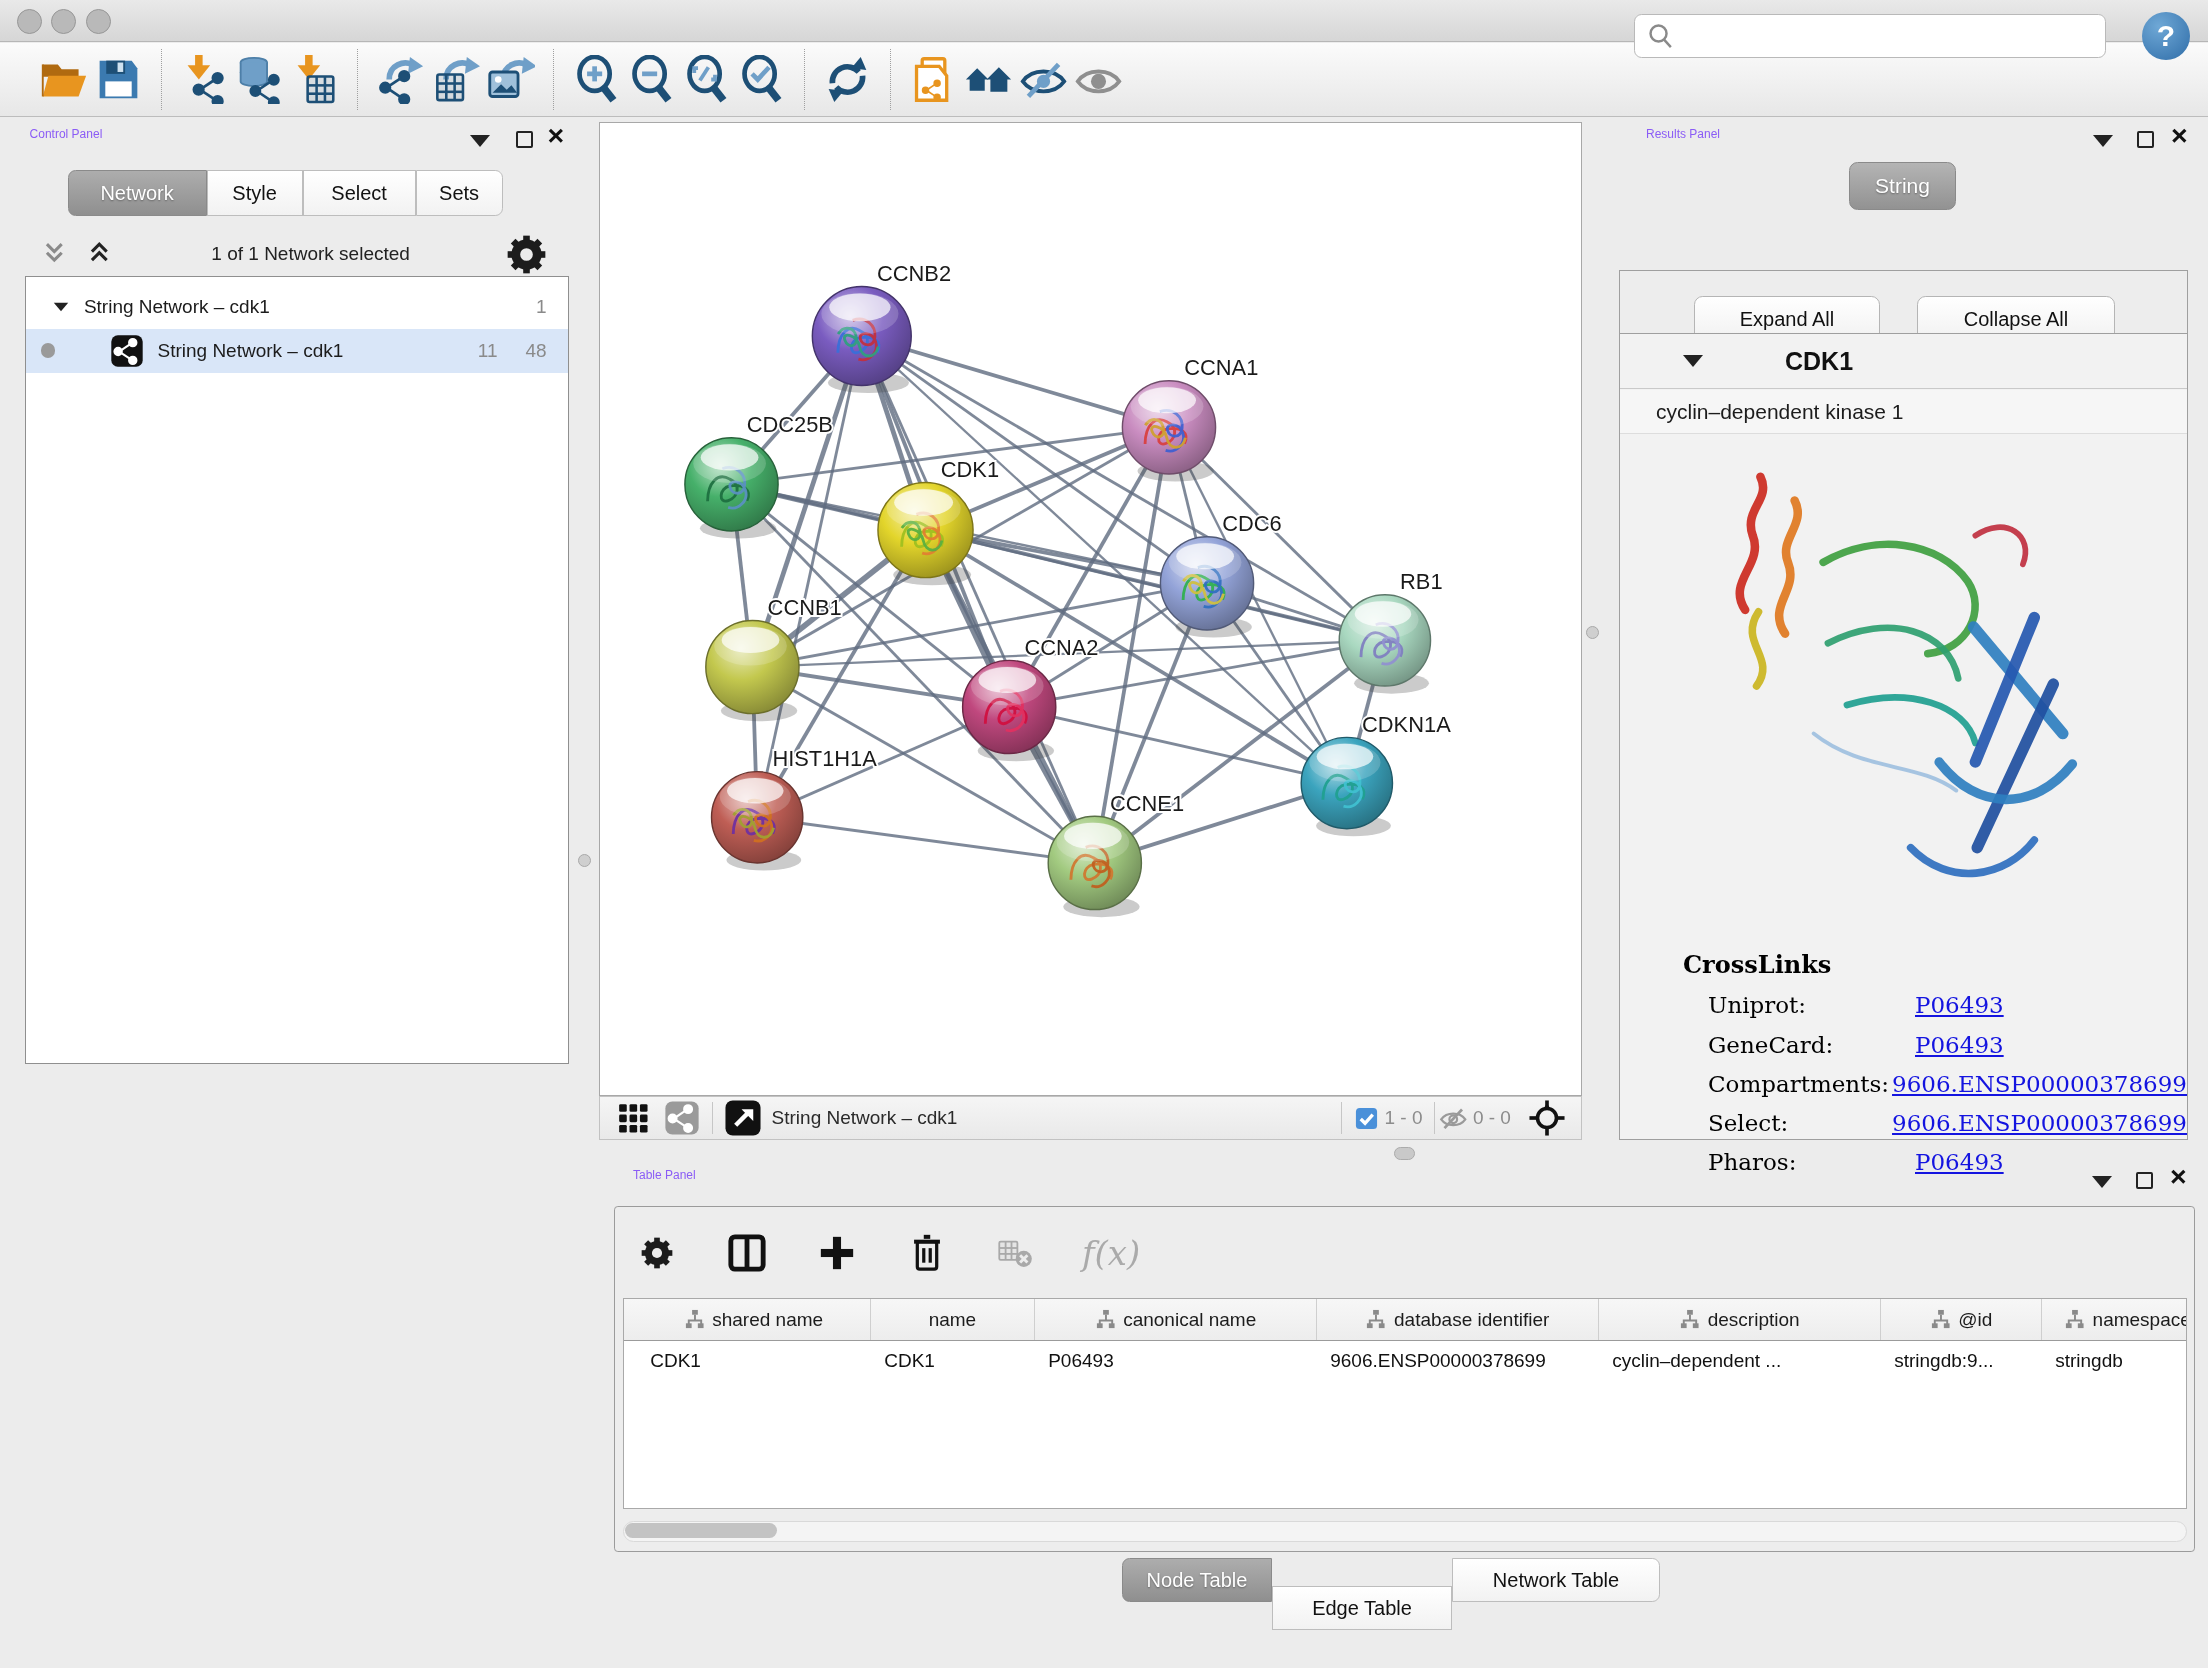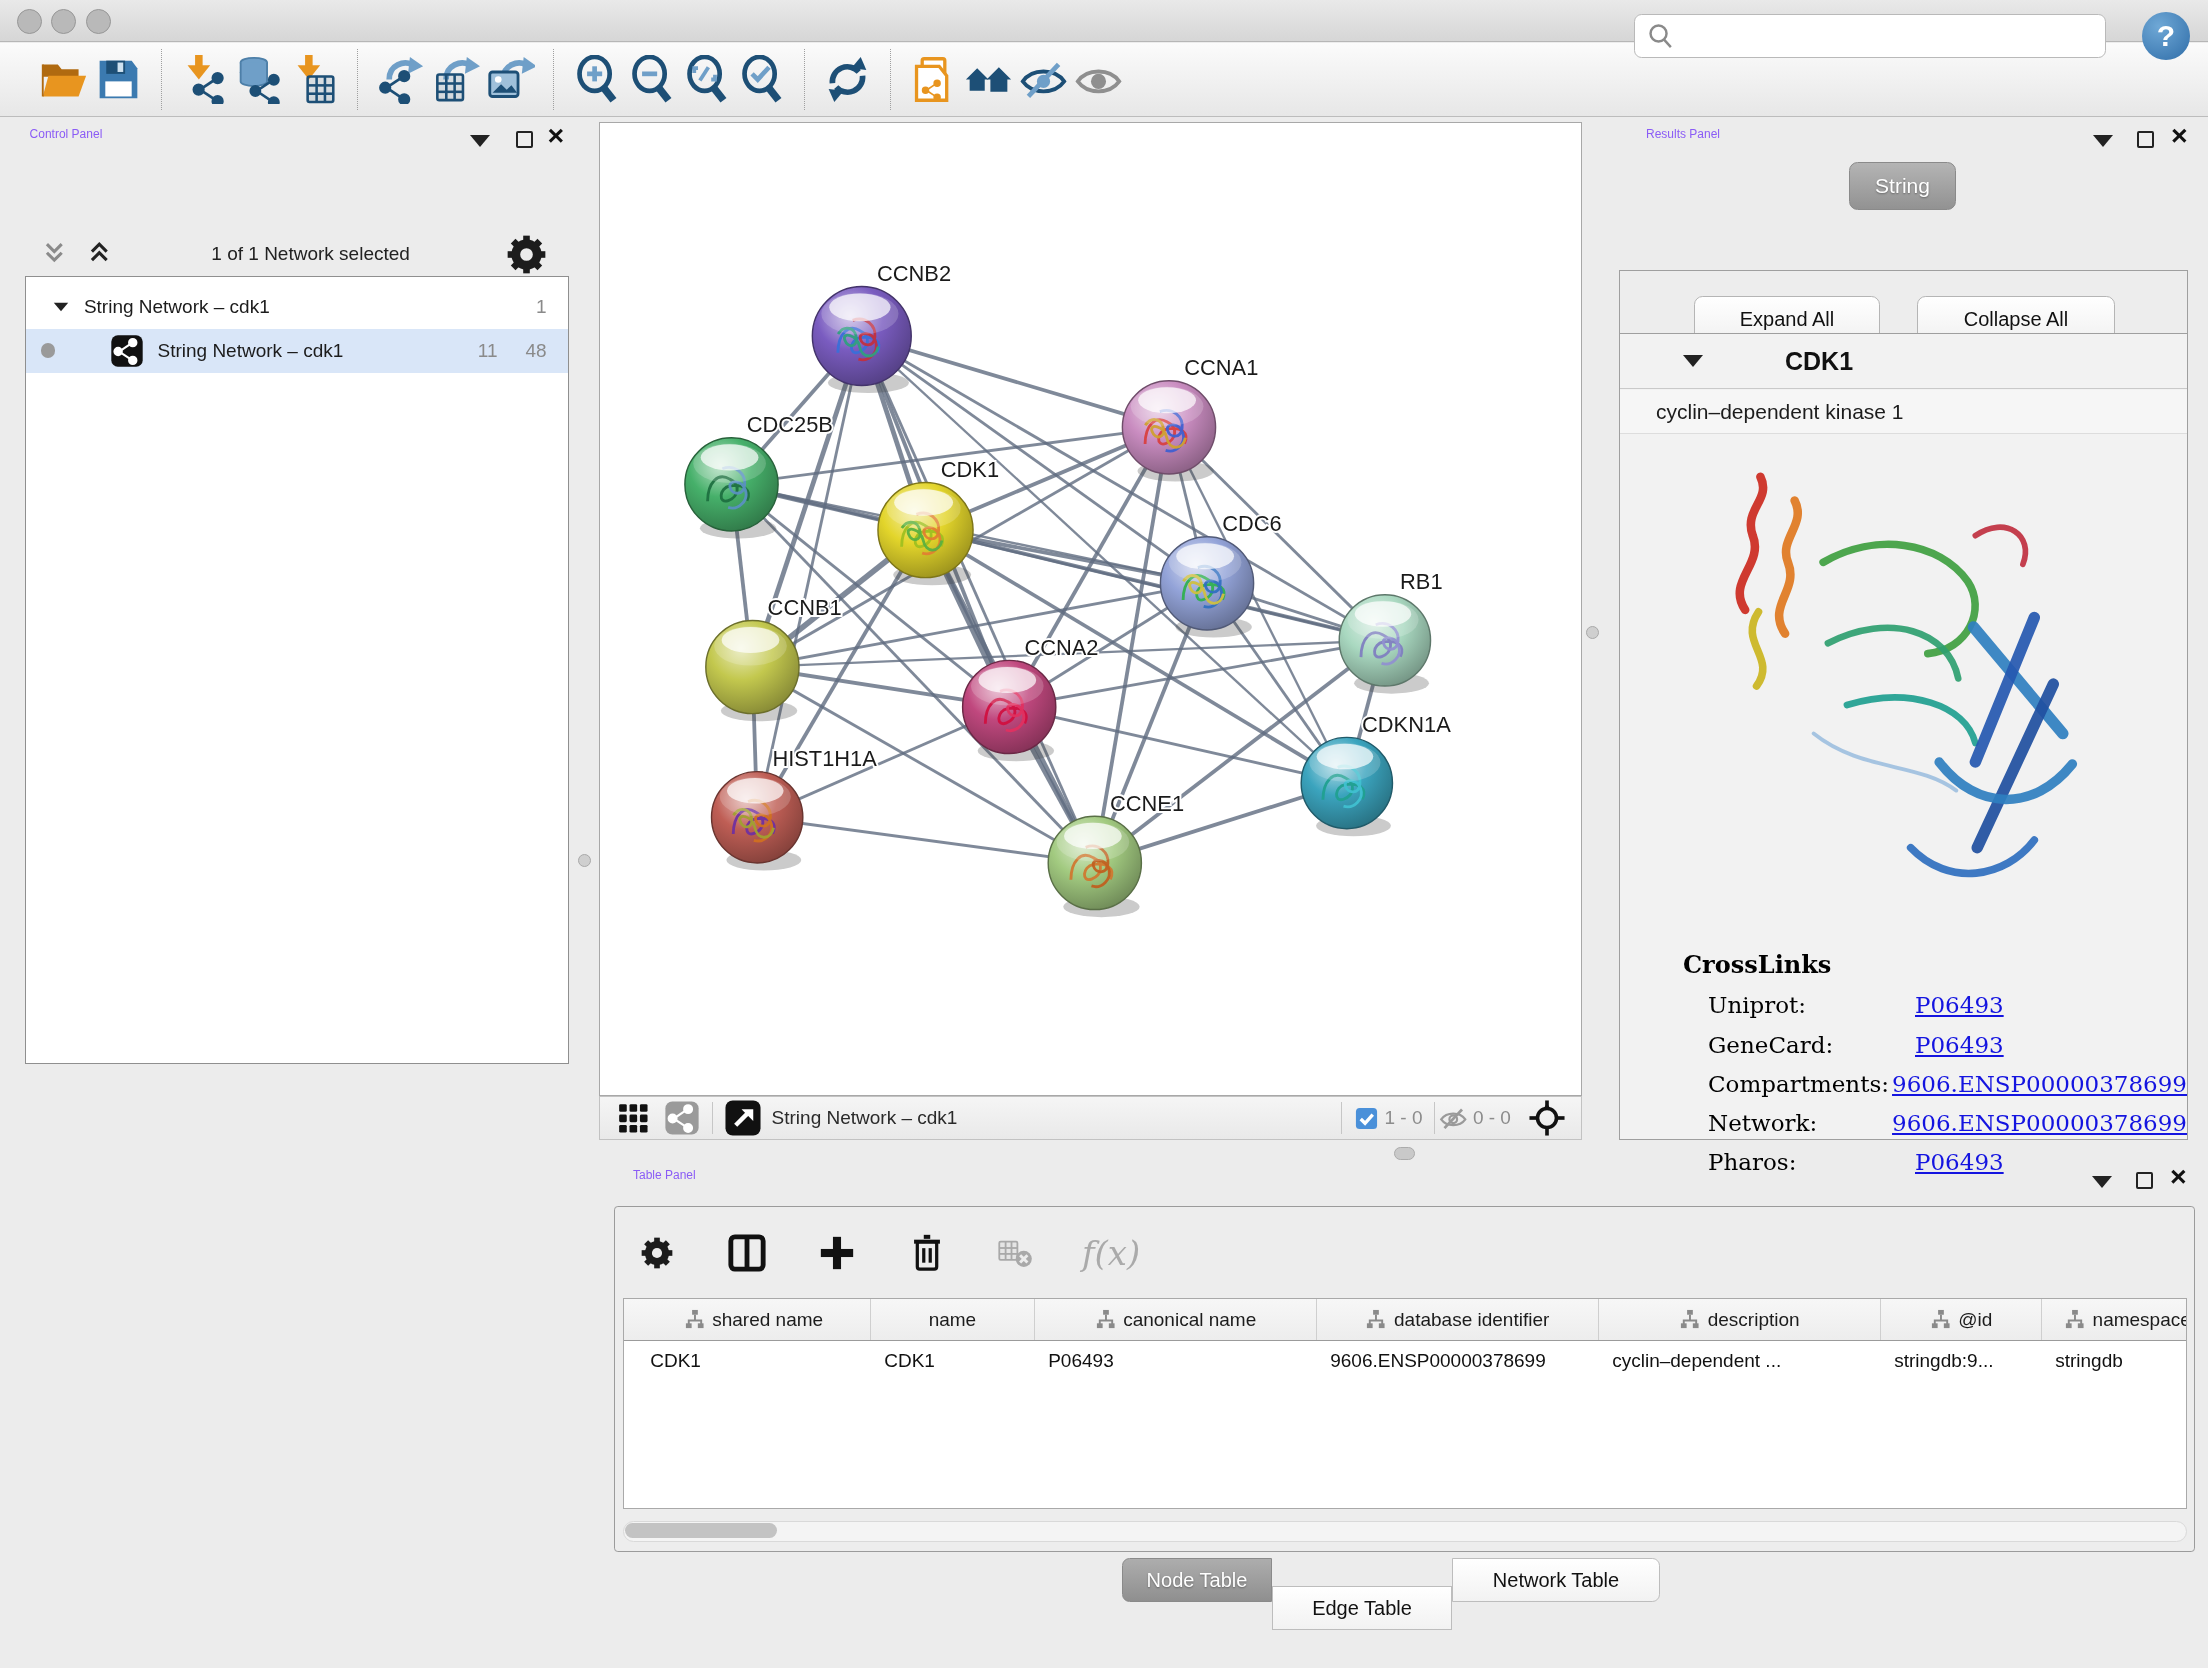--- a/index.html
+++ b/index.html
@@ -391,20 +391,26 @@
       </span>
     <input placeholder="" style="">
   </div>
   <div id="help-btn">?</div>
 
   <div id="control-panel">
     <span id="cp-title" class="phdr-title">Control Panel</span>
     <span id="cp-tri" class="tri-down"></span>
     <span id="cp-float" class="float-box"></span>
     <span id="cp-close" class="close-x">×</span>
+    <div id="cp-tabs">
+        <div class="tab active" style="width: 139px;">Network</div>
+        <div class="tab" style="width: 96px;">Style</div>
+        <div class="tab" style="width: 113px;">Select</div>
+        <div class="tab" style="width: 87px;">Sets</div>
+      </div>
     <div id="cp-subbar">
       <span style="margin-left:15px">
           <svg width="32" height="32" viewBox="0 0 52 52">
             <g fill="none" stroke="#8a8a8a" stroke-width="5">
               <polyline points="8,10 20,22 32,10"></polyline>
               <polyline points="8,24 20,36 32,24"></polyline>
             </g>
           </svg>
         </span>
       <span style="margin-left:13.3px">
@@ -785,21 +791,21 @@
             </div>
             <div class="cl-row">
               <span class="cl-label">GeneCard:</span>
   <span class="cl-link">P06493</span>
             </div>
             <div class="cl-row">
               <span class="cl-label">Compartments:</span>
   <span class="cl-link">9606.ENSP00000378699</span>
             </div>
             <div class="cl-row">
-              <span class="cl-label">Network:</span>
+              <span class="cl-label">Select:</span>
   <span class="cl-link">9606.ENSP00000378699</span>
             </div>
             <div class="cl-row">
               <span class="cl-label">Pharos:</span>
   <span class="cl-link">P06493</span>
             </div>
           </div>
       </div>
     </div>
   </div>

